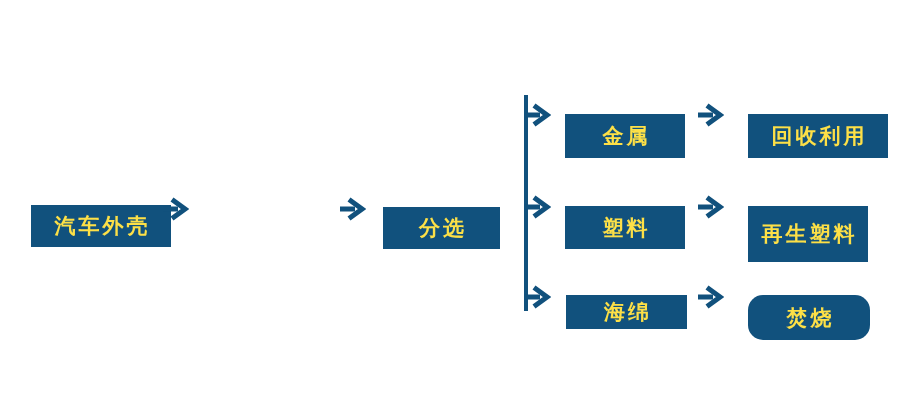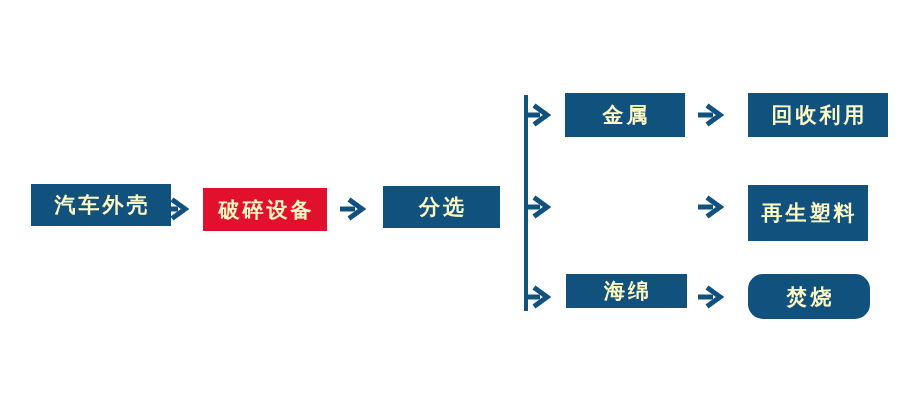--- a/index.html
+++ b/index.html
@@ -11,30 +11,31 @@
   .canvas {
     position: relative;
     width: 900px;
     height: 411px;
     background: #ffffff;
     overflow: hidden;
   }
   .node {
     position: absolute;
     background: #11517D;
-    color: #fef9c3;
+    color: #fde047;
     display: flex;
     align-items: center;
     justify-content: center;
     font-size: 21px;
     font-weight: bold;
     letter-spacing: 3px;
     text-indent: 3px;
     white-space: nowrap;
     box-sizing: border-box;
+    margin-top: 21px;
   }
   .node.red { background: #E1112D; }
 
   .arrow {
     position: absolute;
     width: 26px;
     height: 26px;
   }
   .arrow svg { display: block; width: 26px; height: 26px; }
 
@@ -81,21 +82,20 @@
 
   <div class="node n-car">汽车外壳</div>
 
   <div class="arrow a-1">
     <svg viewBox="0 0 26 26" xmlns="http://www.w3.org/2000/svg">
       <line x1="0" y1="13" x2="15" y2="13" stroke="#11517D" stroke-width="5"></line>
       <polyline points="9,3.5 22,13 9,22.5" fill="none" stroke="#11517D" stroke-width="5" stroke-linejoin="miter"></polyline>
     </svg>
   </div>
 
-  <div class="node red n-crusher">破碎设备</div>
 
   <div class="arrow a-2">
     <svg viewBox="0 0 26 26" xmlns="http://www.w3.org/2000/svg">
       <line x1="0" y1="13" x2="15" y2="13" stroke="#11517D" stroke-width="5"></line>
       <polyline points="9,3.5 22,13 9,22.5" fill="none" stroke="#11517D" stroke-width="5" stroke-linejoin="miter"></polyline>
     </svg>
   </div>
 
   <div class="node n-sort">分选</div>
 
@@ -122,20 +122,21 @@
 
   <div class="node n-metal">金属</div>
   <div class="arrow a-b1">
     <svg viewBox="0 0 26 26" xmlns="http://www.w3.org/2000/svg">
       <line x1="0" y1="13" x2="15" y2="13" stroke="#11517D" stroke-width="5"></line>
       <polyline points="9,3.5 22,13 9,22.5" fill="none" stroke="#11517D" stroke-width="5" stroke-linejoin="miter"></polyline>
     </svg>
   </div>
   <div class="node n-recycle">回收利用</div>
 
+  <div class="node n-plastic">塑料</div>
   <div class="arrow a-b2">
     <svg viewBox="0 0 26 26" xmlns="http://www.w3.org/2000/svg">
       <line x1="0" y1="13" x2="15" y2="13" stroke="#11517D" stroke-width="5"></line>
       <polyline points="9,3.5 22,13 9,22.5" fill="none" stroke="#11517D" stroke-width="5" stroke-linejoin="miter"></polyline>
     </svg>
   </div>
   <div class="node n-replas">再生塑料</div>
 
   <div class="node n-sponge">海绵</div>
   <div class="arrow a-b3">

